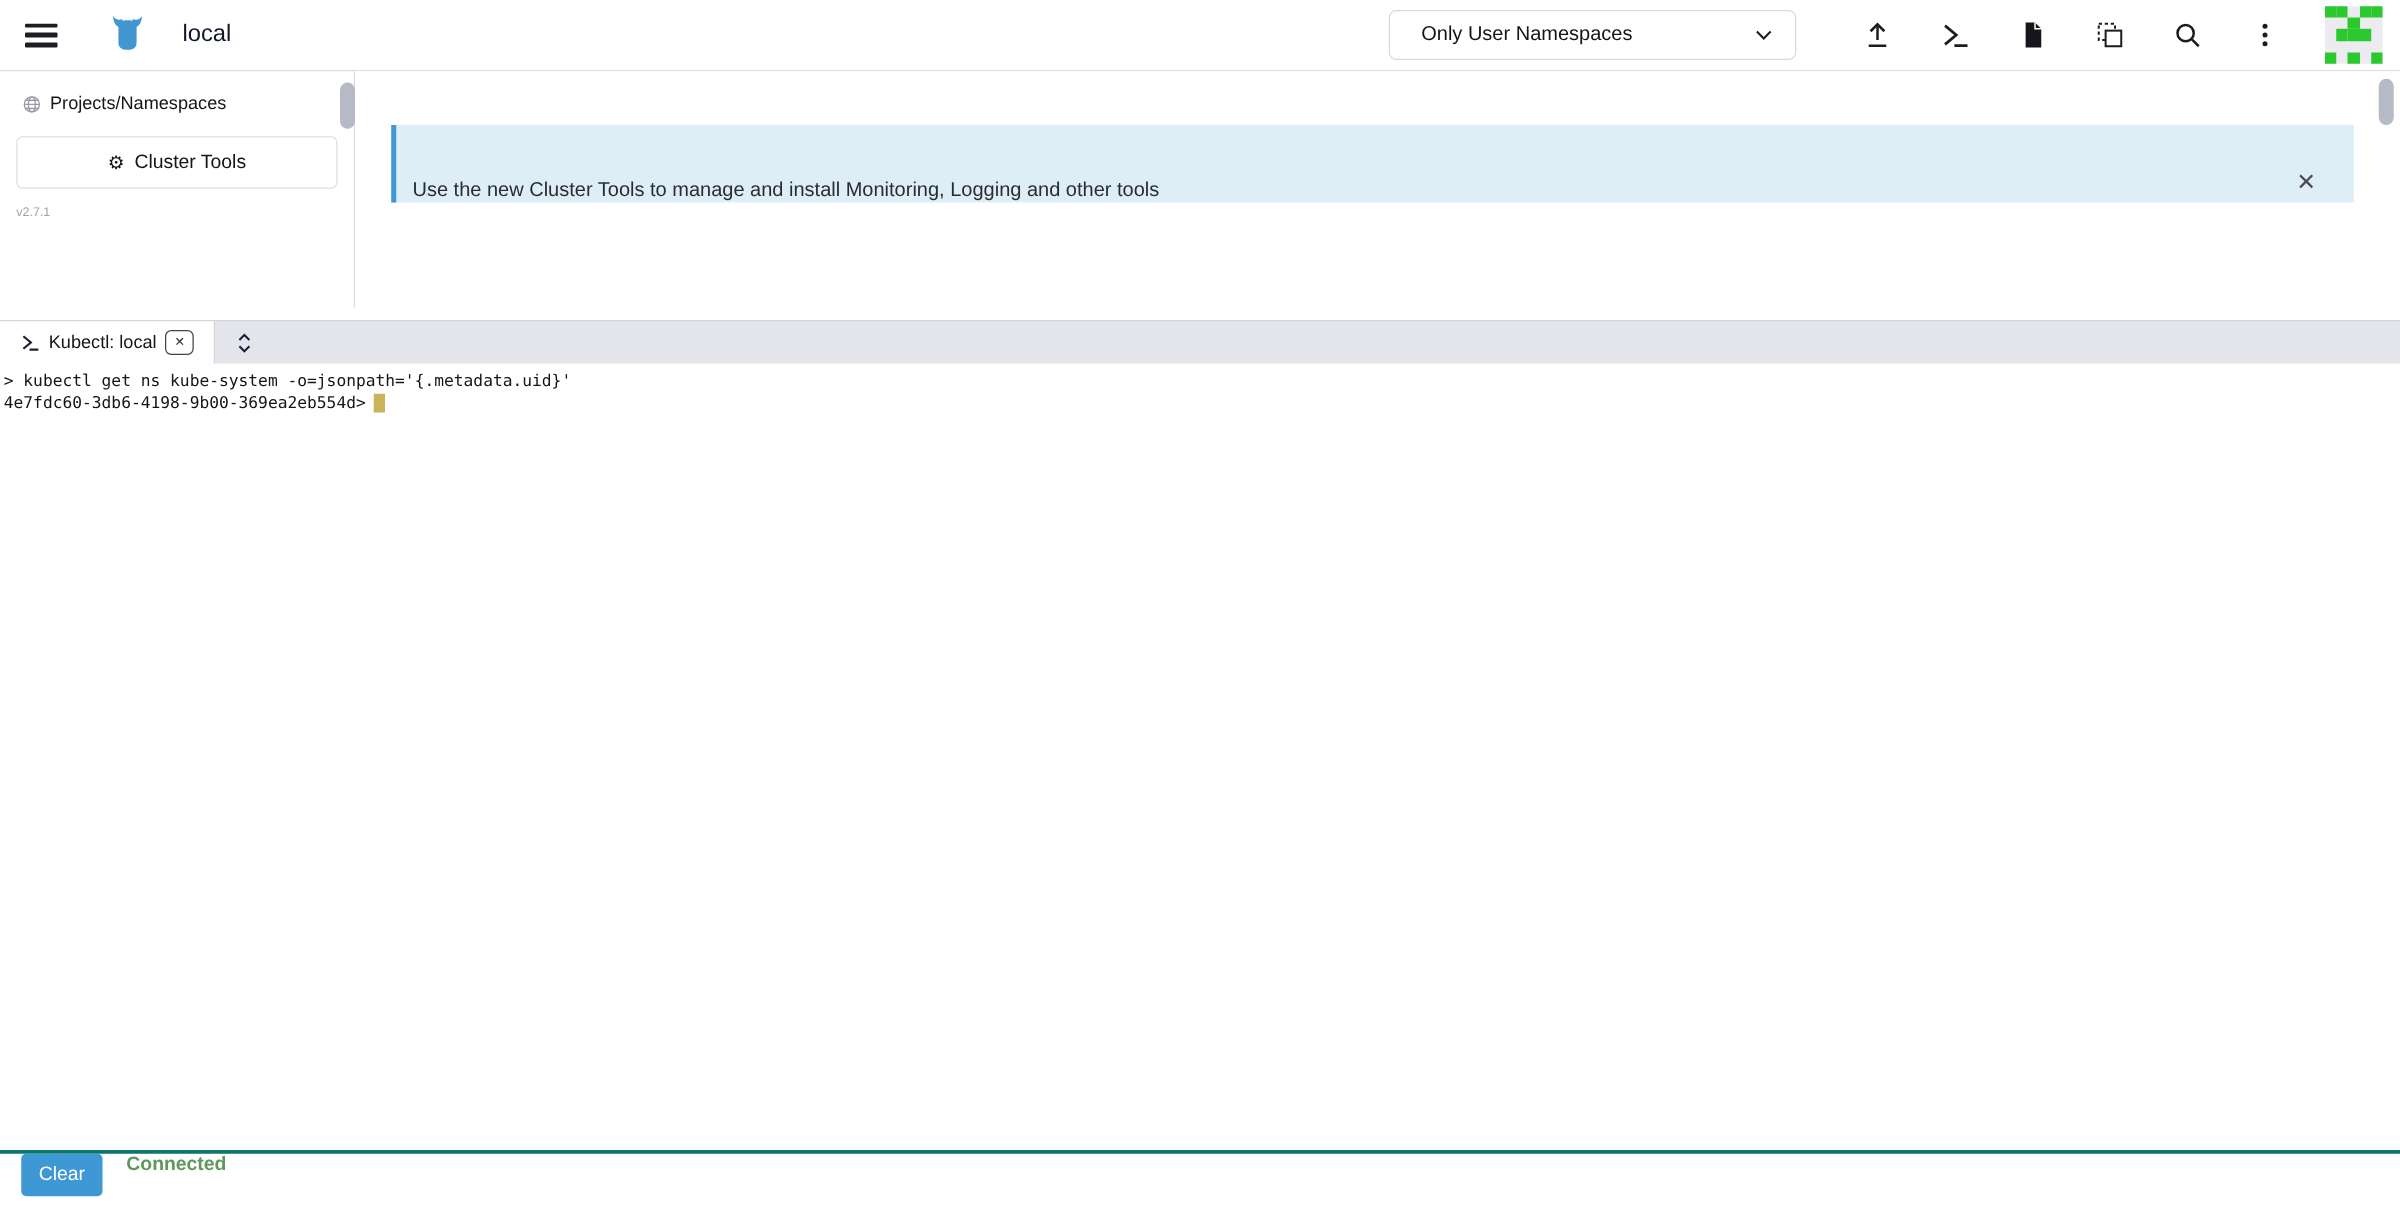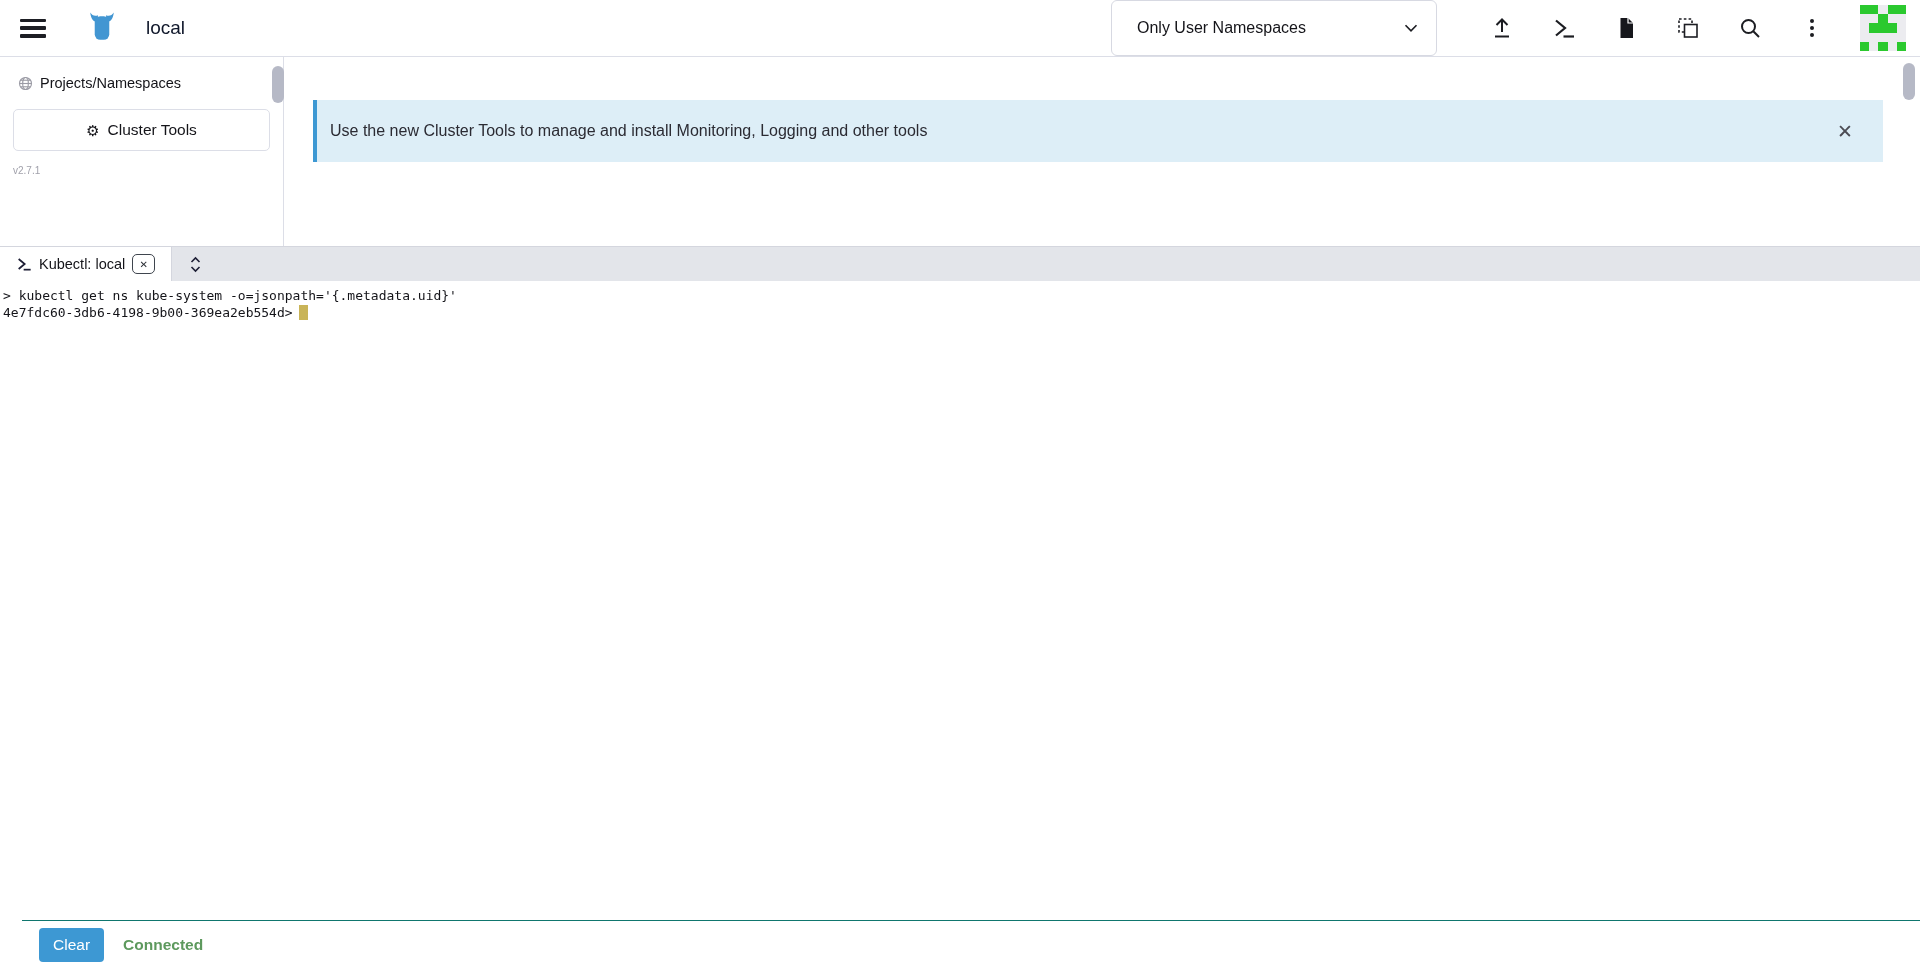--- a/index.html
+++ b/index.html
@@ -8,21 +8,21 @@
 
   
   .header { position:absolute; top:0; left:0; right:0; height:57px;
     border-bottom:1px solid #dcdee7; display:flex; align-items:center; background:#fff; }
   .hamburger { margin-left:20px; width:26px; height:19px; display:flex; flex-direction:column;
     justify-content:space-between; cursor:pointer; }
   .hamburger span { display:block; height:3.5px; background:#1d1e24; border-radius:1px; }
   .logo { margin-left:36px; width:40px; height:44px; }
   .cluster-name { margin-left:24px; font-size:19px; color:#0f172a; }
   .header-right { margin-left:auto; display:flex; align-items:center; padding-right:14px; }
-  .ns-filter { width:326px; height:56px; border:1px solid #d7d9e2; border-radius:6px;
+  .ns-filter { width:326px; height:40px; border:1px solid #d7d9e2; border-radius:6px;
     display:flex; align-items:center; padding:0 14px 0 25px; font-size:16px; cursor:pointer;
     margin-right:34px; background:#fff; }
   .ns-filter .chev { margin-left:auto; }
   .hicon { width:24px; height:24px; margin:0 19px; cursor:pointer; display:flex;
     align-items:center; justify-content:center; }
   .avatar { margin-left:17px; width:46px; height:46px; background:#ececf0; display:grid;
     grid-template-columns:repeat(5,1fr); grid-template-rows:repeat(5,1fr); cursor:pointer; }
   .avatar .on { background:#2bc92f; }
 
   
@@ -36,47 +36,47 @@
     display:flex; align-items:center; justify-content:center; gap:8px; font-size:15.5px;
     background:#fff; cursor:pointer; }
   .gear { font-size:15px; line-height:1; }
   .version { margin:14px 13px 0; font-size:10px; color:#a1a1ab; }
   .side-scroll { position:absolute; top:9px; right:-1px; width:12px; height:37px;
     background:#b6b9c6; border-radius:6px; }
 
   .main { flex:1; position:relative; background:#fff; padding-left:29px; }
   .page-title { font-size:29px; font-weight:400; line-height:35px; padding-top:43px; color:#141419; }
   .banner { margin-top:43px; margin-right:37px; height:62px; background:#ddeef7;
-    border-left:4px solid #3d98d3; display:flex; align-items:center; padding-left:13px; }
+    border-left:4px solid #3d98d3; display:flex; align-items:flex-end; padding-left:13px; }
   .banner-text { font-size:16px; color:#2b2b33; }
   .banner-close { margin-left:auto; margin-right:22px; font-size:19px; color:#4b4b53;
     cursor:pointer; padding:4px 8px; }
   .main-scroll { position:absolute; top:6px; right:5px; width:12px; height:37px;
     background:#b6b9c6; border-radius:6px; }
 
   
   .terminal { position:absolute; top:246px; left:0; right:0; bottom:0; display:flex;
     flex-direction:column; }
   .tabbar { height:35px; background:#e3e5ea; border-top:1px solid #d4d6de; display:flex;
-    align-items:stretch; }
+    align-items:stretch;margin-top:10px; }
   .tab { width:172px; background:#fff; display:flex; align-items:center; padding:0 8px 0 16px;
     gap:7px; cursor:pointer; border-right:1px solid #d4d6de; }
   .tab-label { font-size:14.5px; white-space:nowrap; }
   .tab-close { width:23px; height:20px; border:1px solid #3f454e; border-radius:5px;
     display:flex; align-items:center; justify-content:center; font-size:10px; color:#2b2f36;
     cursor:pointer; flex:0 0 auto; }
   .unfold { margin-left:16px; align-self:center; cursor:pointer; display:flex; }
 
   .term-body { flex:1; background:#fff; font-family:"DejaVu Sans Mono", monospace;
     font-size:13px; line-height:17px; color:#141419; padding:6px 3px; }
   .cursor { display:inline-block; width:9px; height:15px; background:#c9b458;
     vertical-align:text-bottom; margin-left:6px; }
 
-  .term-footer { height:49px; border-top:1px solid #0f766e; background:#fff; display:flex;
-    align-items:center; padding:0 17px; gap:19px;margin-left:22px; }
+  .term-footer { height:49px; border-top:3px solid #0f766e; background:#fff; display:flex;
+    padding:0 17px; gap:19px; }
   .clear-btn { height:34px; padding:0 14px; background:#3d98d3; color:#fff; border:none;
     border-radius:4px; font-size:15.5px; font-family:inherit; cursor:pointer; }
   .conn-status { color:#5d995d; font-size:15.5px;font-weight:bold; }
 
   svg { display:block; }
 </style>
 </head>
 <body>
 
 <div class="header">

